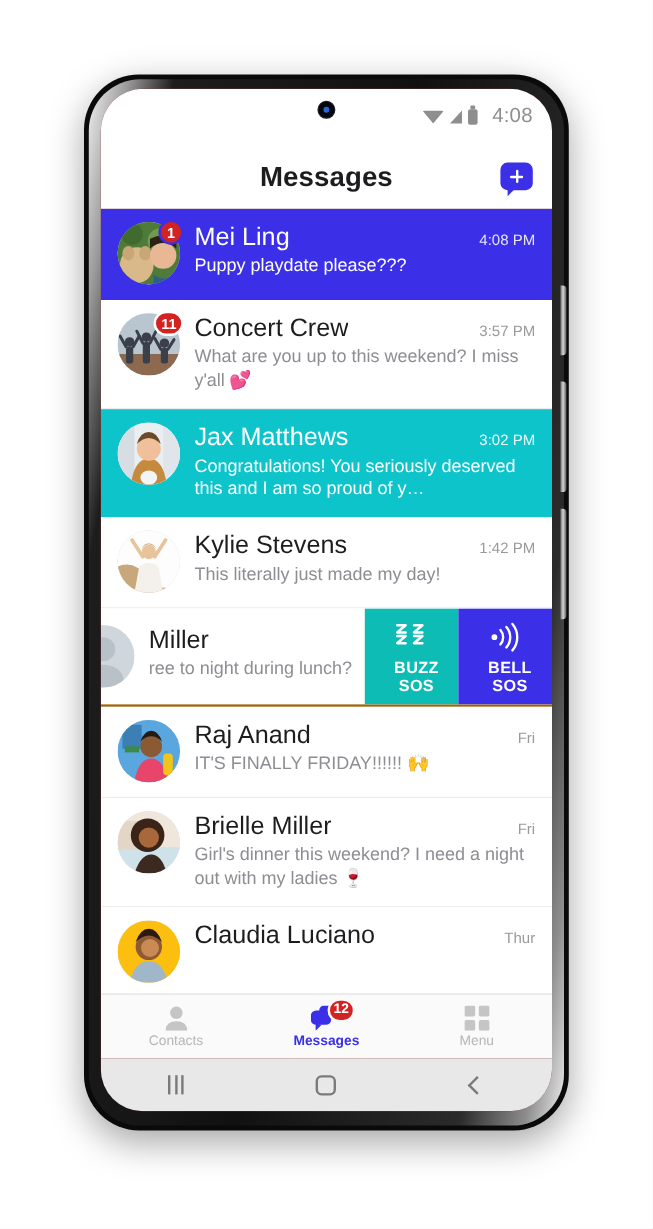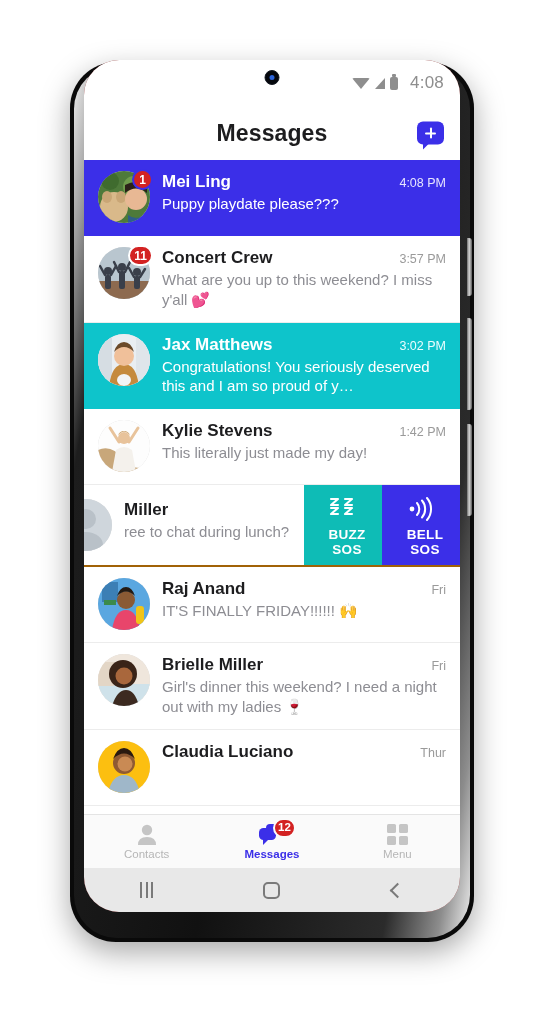--- a/index.html
+++ b/index.html
@@ -30,21 +30,21 @@
   }
   .phone-body {
     position: absolute;
     left: 74px; top: 66px;
     width: 396px; height: 872px;
     border-radius: 43px;
     background: linear-gradient(100deg,#f2f2f2 0%,#9a9a9a 6%,#1d1d1d 13%,#111 50%,#2b2b2b 84%,#8d8d8d 94%,#efefef 100%);
   }
   .phone-screen {
     position: absolute;
-    left: 84px; top: 60px;
+    left: 84px; top: 74px;
     width: 376px; height: 852px;
     border-radius: 35px;
     background: #7f1d1d;
     overflow: hidden;
   }
   
   .side-btn {
     position: absolute;
     left: 467px;
     width: 5px;
@@ -214,22 +214,22 @@
   .row.sel-blue .badge { border-color: #3b2fe8; }
 
   .row-main { flex: 1 1 auto; min-width: 0; padding-top: 1px; }
   .row-top {
     display: flex;
     align-items: baseline;
     justify-content: space-between;
     gap: 8px;
   }
   .r-name {
-    font-size: 17px;
-    font-weight: 700;
+    font-size: 21px;
+    font-weight: 400;
     color: #1d1d1f;
     white-space: nowrap;
     overflow: hidden;
     text-overflow: ellipsis;
   }
   .r-time {
     font-size: 12.5px;
     color: #9a9a9a;
     flex: 0 0 auto;
   }
@@ -490,21 +490,21 @@
                 <circle cx="26" cy="20" r="10" fill="#b9c1c8"></circle>
                 <ellipse cx="26" cy="46" rx="17" ry="13" fill="#b9c1c8"></ellipse>
               </svg>
             </div>
           </div>
           <div class="row-main">
             <div class="row-top">
               <span class="r-name">Miller</span>
               <span class="r-time">10:20 AM</span>
             </div>
-            <div class="r-prev">ree to chat during lunch?</div>
+            <div class="r-prev">ree to night during lunch?</div>
           </div>
         </div>
 
         <div class="swipe-actions">
           <div class="sos-btn sos-buzz">
             <span class="sos-ico">
               <svg width="30" height="26" viewBox="0 0 30 26">
                 <g fill="none" stroke="#ffffff" stroke-width="2.1" stroke-linejoin="round" stroke-linecap="round">
                   <path d="M3 3 h7 l-7 6 h7"></path>
                   <path d="M3 12 h7 l-7 6 h7"></path>

